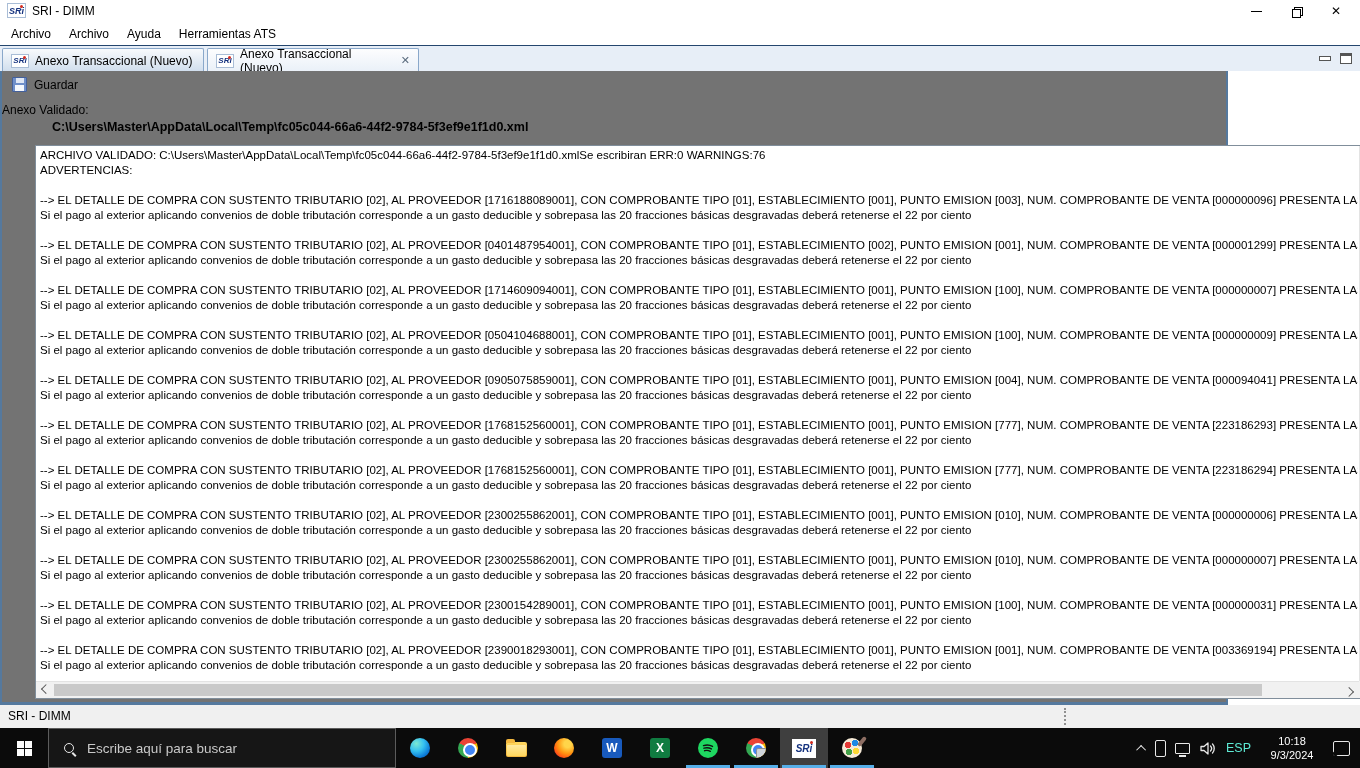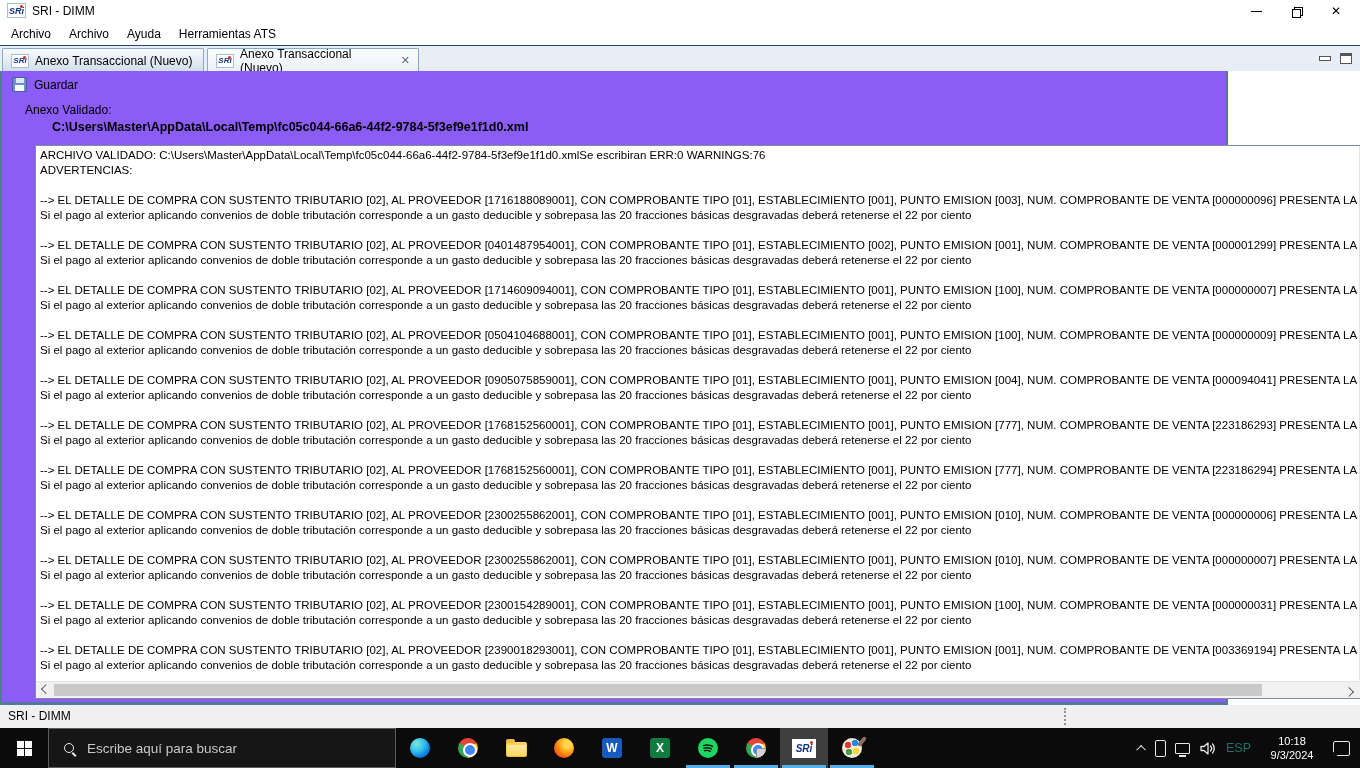--- a/index.html
+++ b/index.html
@@ -39,27 +39,27 @@
   .tab .sri-logo { width:18px; height:14px; font-size:8px; flex:0 0 auto; }
   .tab-1 { left:2px; width:202px; background:linear-gradient(#f8fafc,#cfdded); }
   .tab-2 { left:207px; width:212px; background:linear-gradient(#fdfdfe,#e9f0f8); }
   .tab-close { margin-left:auto; font-size:11px; color:#5a6b7d; line-height:1; }
   .viewbtns { position:absolute; right:8px; top:7px; display:flex; gap:10px; align-items:center; }
   .viewmin { width:11px; height:9px; position:relative; }
   .viewmin::after { content:""; position:absolute; left:0; bottom:2px; width:10px; height:3px; border:1px solid #555; background:#fff; }
   .viewmax { width:12px; height:11px; border:1px solid #555; border-top:3px solid #555; background:#fff; }
 
   
-  .client { position:absolute; top:71px; left:0; width:1228px; height:634px; background:#8b5cf6;
+  .client { position:absolute; top:71px; left:0; width:1228px; height:634px; background:#737373;
     border-left:2px solid #55799e; border-right:2px solid #55799e; border-bottom:3px solid #55799e; }
   .toolbar-row { position:absolute; left:10px; top:6px; display:flex; align-items:center; gap:7px; font-size:12px; }
   .floppy-icon { width:15px; height:15px; background:#6f8fc9; border:1px solid #44609a; position:relative; border-radius:1px; }
   .floppy-icon::before { content:""; position:absolute; left:3px; top:0; width:8px; height:5px; background:#dfe7f5; }
   .floppy-icon::after { content:""; position:absolute; left:2px; bottom:0; width:9px; height:6px; background:#f5f8fd; }
-  .anexo-label { position:absolute; left:23px; top:32px; font-size:12px; color:#000; }
+  .anexo-label { position:absolute; left:0; top:32px; font-size:12px; color:#000; }
   .anexo-path { position:absolute; left:10px; top:49px; font-size:12.5px; font-weight:bold; color:#000;margin-left:40px; }
 
   
   .logbox { position:absolute; left:8px; top:74px; width:1342px; height:554px; background:#fff; border:1px solid #808e9b;margin-left:25px; }
   .log-pre { position:absolute; left:4px; top:2px; right:18px; bottom:18px; margin:0; overflow:hidden;
     font-family:"Liberation Sans", sans-serif; font-size:11.5px; line-height:15px; white-space:pre; color:#000; }
   .vscroll { position:absolute; top:0; right:0; bottom:17px; width:17px; background:#f1f1f1; border-left:1px solid #e3e3e3; }
   .hscroll { position:absolute; left:0; right:17px; bottom:0; height:17px; background:#f1f1f1; border-top:1px solid #e3e3e3; }
   .sbtn { position:absolute; width:17px; height:17px; display:flex; align-items:center; justify-content:center; }
   .vthumb { position:absolute; left:2px; right:2px; top:19px; height:80px; background:#cdcdcd; }
@@ -123,21 +123,21 @@
                #f6ead7; }
   .paint-ic::after { content:""; position:absolute; right:-2px; top:-2px; width:4px; height:11px;
     background:#8d6e63; transform:rotate(40deg); border-radius:2px; }
 
   .tray { position:absolute; right:0; top:0; height:40px; display:flex; align-items:center; gap:9px; padding-right:10px; }
   .chevw { width:7px; height:7px; border-left:1.5px solid #e8e8e8; border-top:1.5px solid #e8e8e8;
     transform:rotate(45deg) translateY(2px); display:block; }
   .phone-ic { width:11px; height:17px; border:1.5px solid #e8e8e8; border-radius:2px; }
   .net-ic { width:15px; height:11px; border:1.5px solid #e8e8e8; border-radius:1px; position:relative; }
   .net-ic::after { content:""; position:absolute; left:3px; bottom:-4px; width:7px; height:1.5px; background:#e8e8e8; }
-  .tray-text { color:#0f766e; font-size:12.5px; }
+  .tray-text { color:#5eead4; font-size:12.5px; }
   .clock { color:#fff; font-size:11px; line-height:14px; text-align:center; width:64px; }
   .notif-ic { width:17px; height:15px; border:1.5px solid #e8e8e8; border-radius:2px; position:relative; }
   .notif-ic::after { content:""; position:absolute; left:-1px; bottom:-1px; width:5px; height:5px;
     background:#0b0b0b; transform:rotate(45deg); }
 </style>
 </head>
 <body>
 
 <div class="screen">
 

